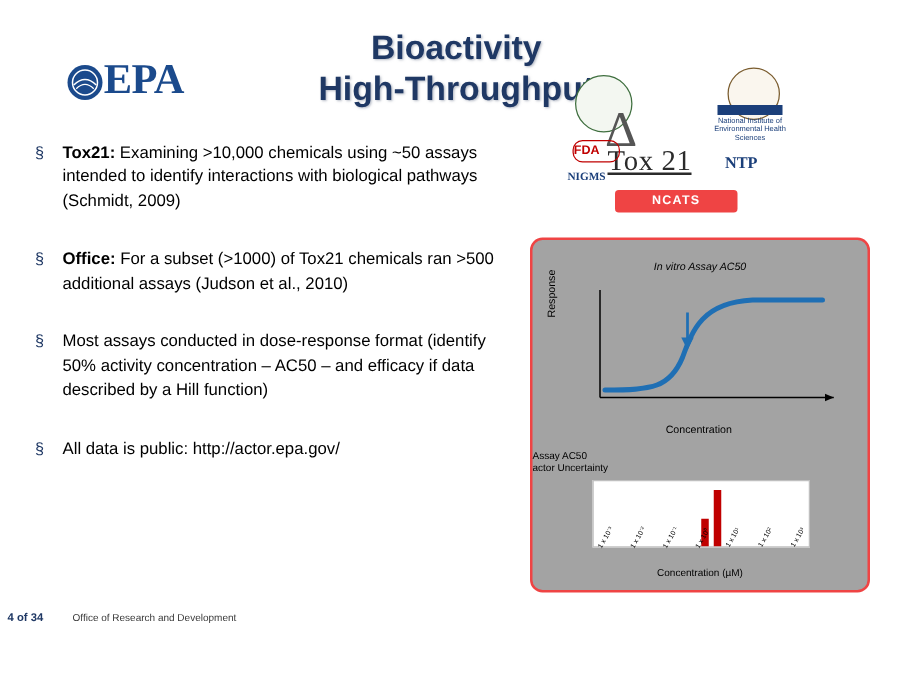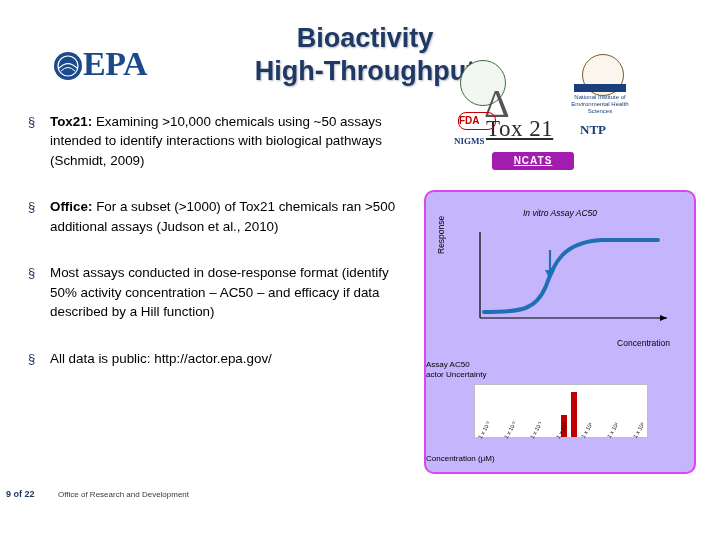--- a/index.html
+++ b/index.html
@@ -94,23 +94,23 @@
   }
   .bullet .text b { font-weight: bold; text-align: center; }
 
   
   .panel {
     position: absolute;
     left: 424px;
     top: 190px;
     width: 268px;
     height: 280px;
-    border: 2px solid #d946ef;
+    border: 2px solid #ef4444;
     border-radius: 10px;
-    background: #c4b5fd;
+    background: #a3a3a3;
   }
   .panel-caption {
     position: absolute;
     left: 0; right: 0;
     top: 16px;
     text-align: center;
     font-size: 8.5px;
     font-style: italic;
     color: #000;
   }
@@ -126,23 +126,23 @@
     left: -26px;
     top: 28px;
     font-size: 8.5px;
     color: #000;
     transform: rotate(-90deg);
     transform-origin: left top;
     white-space: nowrap;
   }
   .axis-x-label {
     position: absolute;
-    left: 0; right: 2px;
+    left: 0; right: 16px;
     top: 112px;
-    text-align: right;
+    text-align: center;
     font-size: 8.5px;
     color: #000;
   }
   .ac50-caption {
     position: absolute;
     left: 0; right: 0;
     top: 168px;
     text-align: left;
     font-size: 8px;
     line-height: 1.3;
@@ -175,21 +175,21 @@
     font-size: 5.5px;
     color: #000;
     transform: rotate(-60deg);
     transform-origin: left top;
     white-space: nowrap;
   }
   .hist-xlabel {
     position: absolute;
     left: 0; right: 0;
     top: 262px;
-    text-align: left;
+    text-align: center;
     font-size: 8px;
     color: #000;
   }
 
   
   .logos {
     position: absolute;
     left: 452px;
     top: 60px;
     width: 180px;
@@ -216,31 +216,30 @@
     left: 32px;
     top: 20px;
     font-size: 40px;
     color: #555;
     font-family: "Liberation Serif", serif;
   }
   .ncats-badge {
     position: absolute;
     left: 40px;
     top: 92px;
-    width: 82px;
+    width: 98px;
     height: 18px;
-    background: #a21caf;
+    background: #ef4444;
     border-radius: 3px;
     color: #fff;
     font-size: 10px;
     font-weight: bold;
     text-align: center;
     line-height: 18px;
     letter-spacing: 1px;
-    text-decoration: underline;
   }
   .fda-badge {
     position: absolute;
     left: 6px;
     top: 52px;
     width: 36px;
     height: 16px;
     border: 1.5px solid #c00000;
     border-radius: 8px;
     color: #c00000;
@@ -395,14 +394,14 @@
     <div class="hist-tick" style="left:62px;top:0;">1 x 10⁻¹</div>
     <div class="hist-tick" style="left:88px;top:0;">1 x 10⁰</div>
     <div class="hist-tick" style="left:114px;top:0;">1 x 10¹</div>
     <div class="hist-tick" style="left:140px;top:0;">1 x 10²</div>
     <div class="hist-tick" style="left:166px;top:0;">1 x 10³</div>
   </div>
 
   <div class="hist-xlabel">Concentration (µM)</div>
 </div>
 
-<div class="footer-num">9 of  22</div>
+<div class="footer-num">4 of  34</div>
 <div class="footer-text">Office of Research and Development</div>
 
 </body></html>

